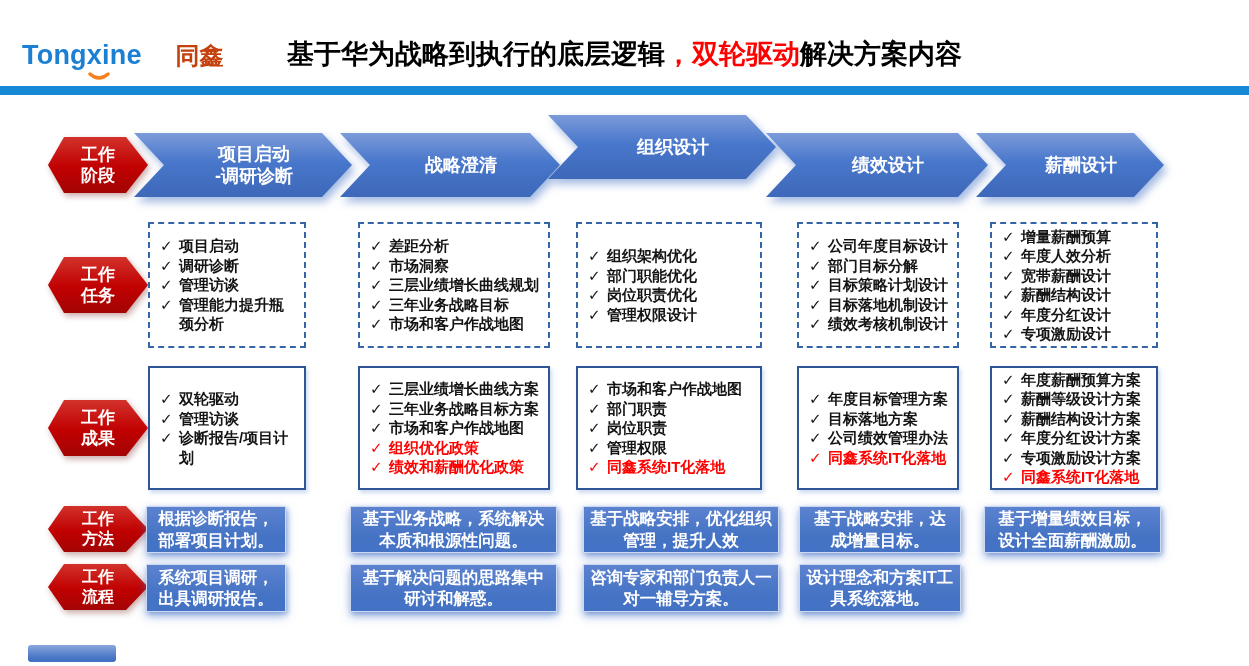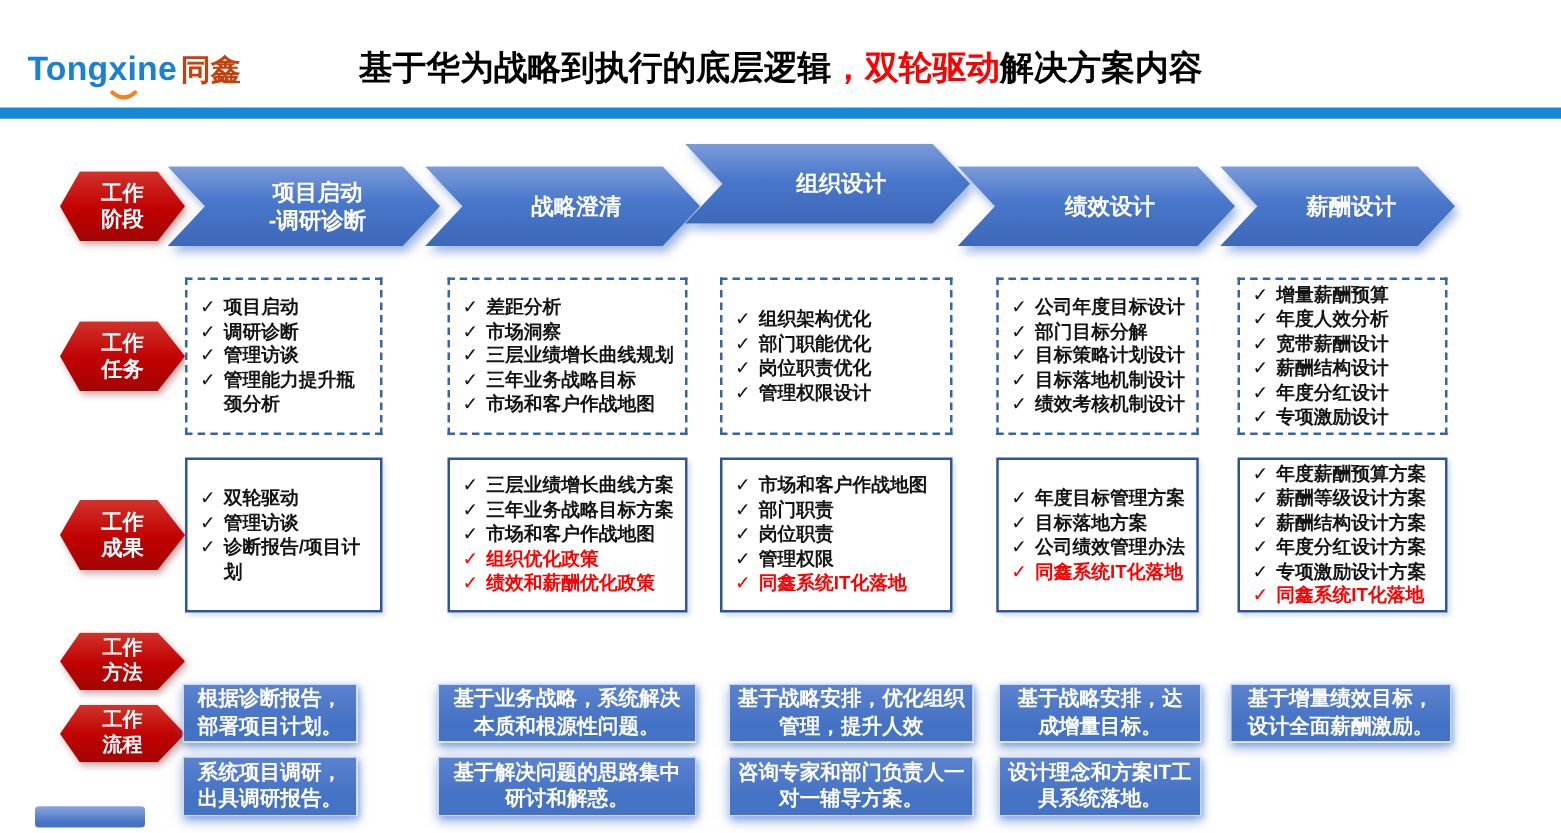--- a/index.html
+++ b/index.html
@@ -1,19 +1,19 @@
 <!DOCTYPE html>
 <html><head>
 <meta charset="utf-8">
 <style>
   html,body{margin:0;padding:0;background:#fff;}
   .canvas{position:relative;width:1249px;height:666px;background:#fff;overflow:hidden;
           font-family:"Liberation Sans","DejaVu Sans",sans-serif;}
   
-  .logo{position:absolute;left:22px;top:40px;display:flex;align-items:baseline;}
+  .logo{position:absolute;left:22px;top:40px;display:flex;align-items:baseline;gap:31px;}
   .logo-en{font-size:27px;font-weight:800;color:#1B7FD4;letter-spacing:.2px;}
   .logo-cn{font-size:24px;font-weight:800;color:#c2410c;margin-left:3px;}
   .logo-smile{position:absolute;left:66px;top:32px;}
   .title{position:absolute;left:0;right:0;top:36px;margin:0;text-align:center;
          font-size:27px;font-weight:800;color:#000;}
   .title-red{color:#FF0000;}
   .divider{position:absolute;left:0;top:86px;width:100%;height:9px;background:#1689D6;}
   
   .rlabel-wrap{position:absolute;filter:drop-shadow(2px 3px 3px rgba(100,10,10,.35));}
   .rlabel{width:100%;height:100%;box-sizing:border-box;
@@ -42,21 +42,21 @@
   .checkbox.solid{border:2px solid #2F5597;box-shadow:2px 3px 4px rgba(68,114,196,.25);}
   .check-item{position:relative;padding-left:19px;font-size:15px;font-weight:700;
     color:#141414;line-height:1.3;}
   .check-item .check{position:absolute;left:0;top:0;}
   .check-item.red{color:#FF0000;}
   
   .bluebox{position:absolute;box-sizing:border-box;
     background:linear-gradient(180deg,#5B82CF 0%,#4472C4 70%);
     border:1px solid #CDD9F0;box-shadow:0 4px 9px rgba(68,114,196,.55),2px 2px 4px rgba(68,114,196,.35);
     color:#fff;font-weight:800;font-size:16.5px;line-height:1.28;
-    display:flex;align-items:center;justify-content:center;text-align:center;padding:2px 6px;margin-top:41px;}
+    display:flex;align-items:center;justify-content:center;text-align:center;padding:2px 6px;}
   .m1{left:146px;width:140px}.m2{left:350px;width:207px}.m3{left:583px;width:196px}
   .m4{left:799px;width:162px}.m5{left:984px;width:177px}
   .row-method{top:506px;height:47px}.row-process{top:564px;height:48px}
   .bottom-bar{position:absolute;left:28px;top:645px;width:88px;height:17px;border-radius:3px;
     background:linear-gradient(180deg,#8AA6DC 0%,#4472C4 80%);}
 </style>
 </head>
 <body>
 
 <div class="canvas">

